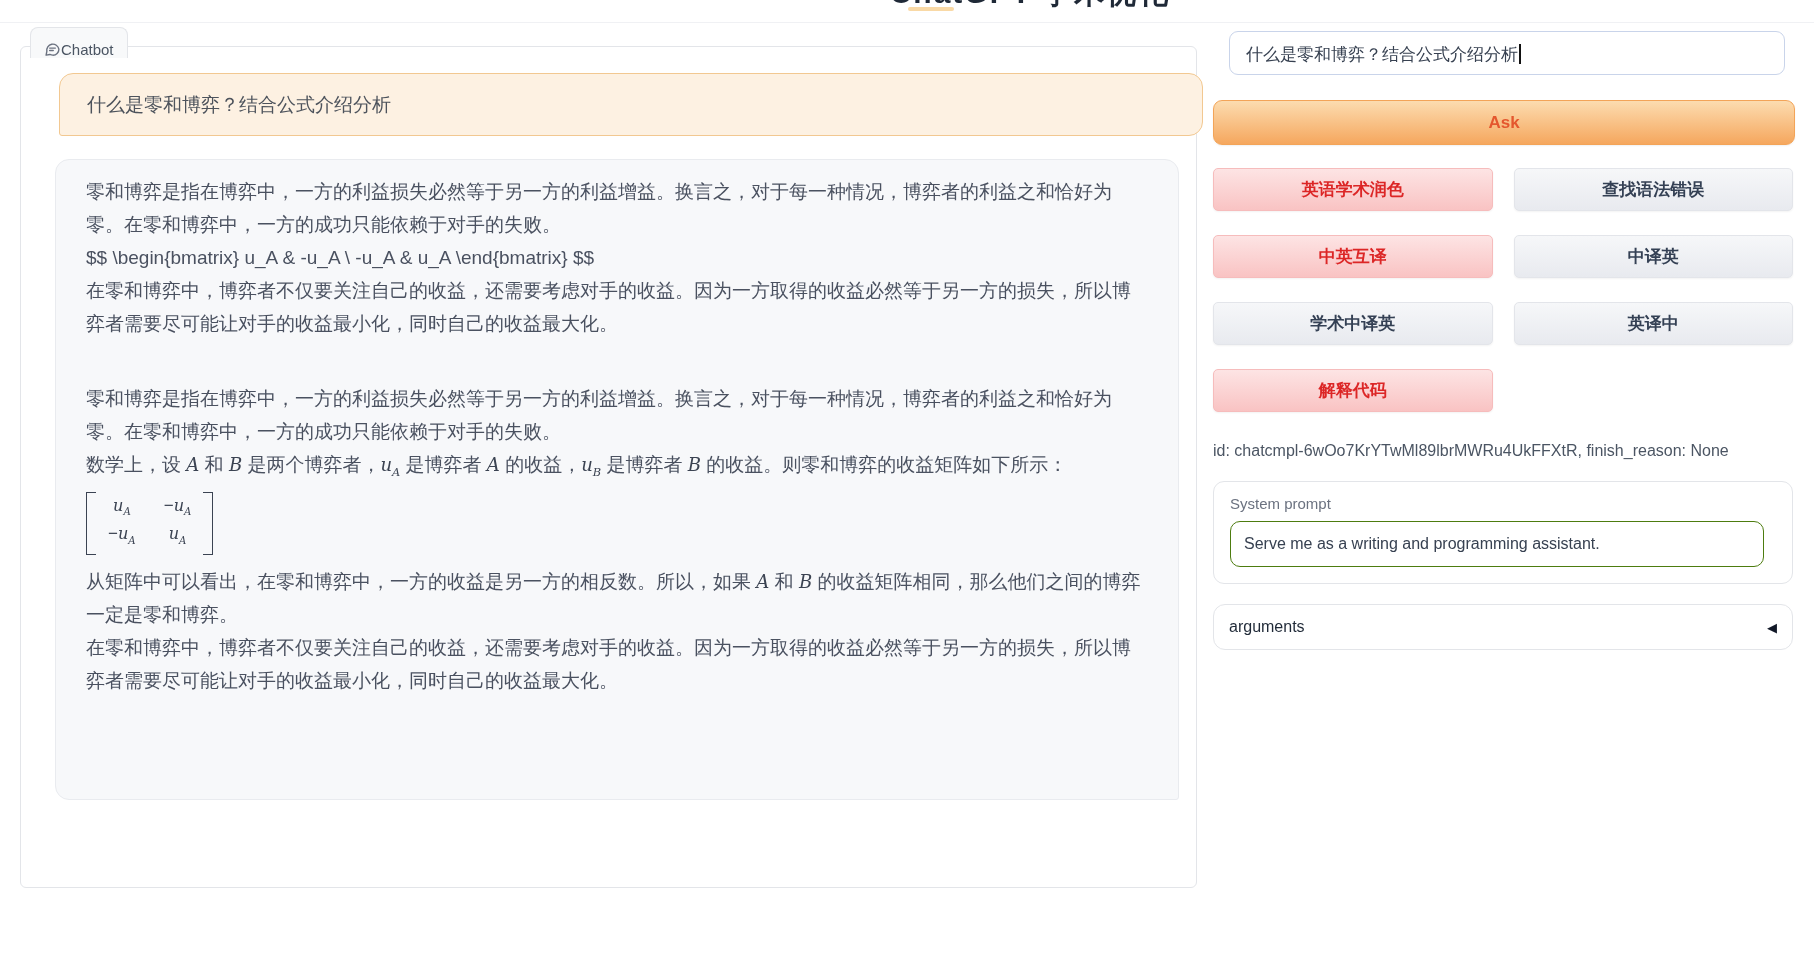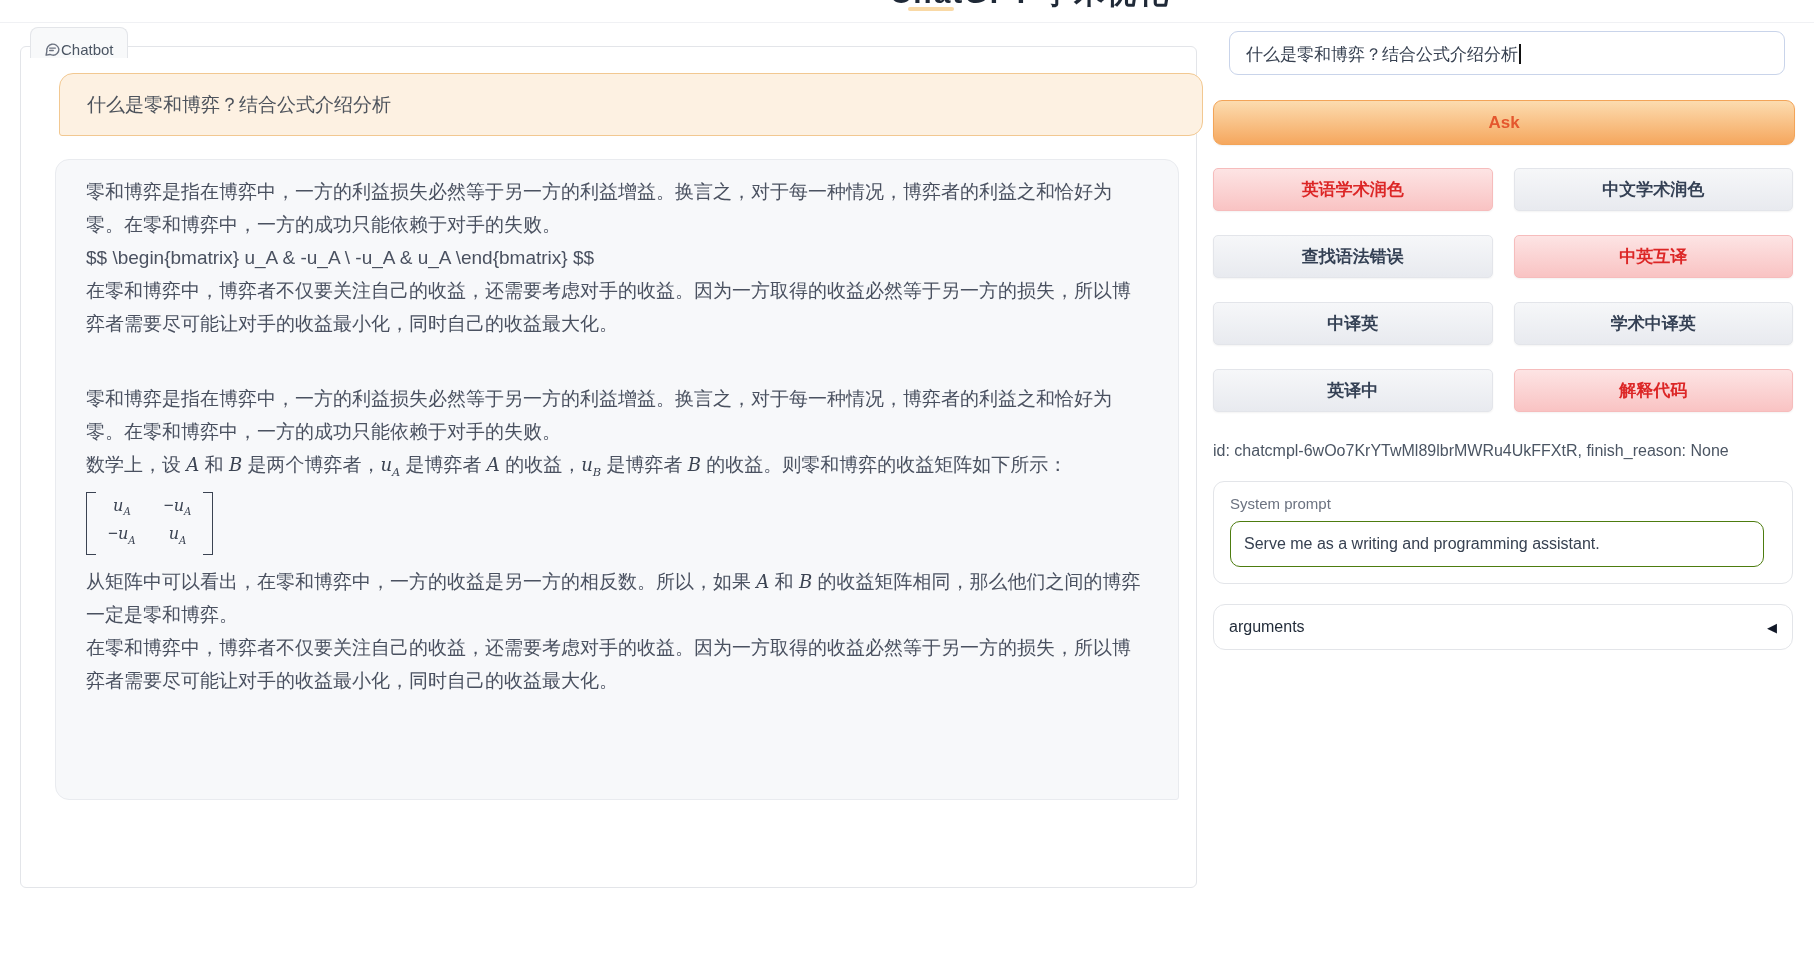--- a/index.html
+++ b/index.html
@@ -132,21 +132,20 @@
   <div class="question-input">
     <span>什么是零和博弈？结合公式介绍分析</span><span class="caret"></span>
   </div>
 
   <div class="ask-btn">
     <span>Ask</span>
   </div>
 
   <div class="qgrid">
       <button class="qbtn pink">英语学术润色</button>
-      <button class="qbtn gray">中文学术润色</button>
       <button class="qbtn gray">查找语法错误</button>
       <button class="qbtn pink">中英互译</button>
       <button class="qbtn gray">中译英</button>
       <button class="qbtn gray">学术中译英</button>
       <button class="qbtn gray">英译中</button>
       <button class="qbtn pink">解释代码</button>
     </div>
 
   <div class="status-line">id: chatcmpl-6wOo7KrYTwMl89lbrMWRu4UkFFXtR, finish_reason: None</div>
 

